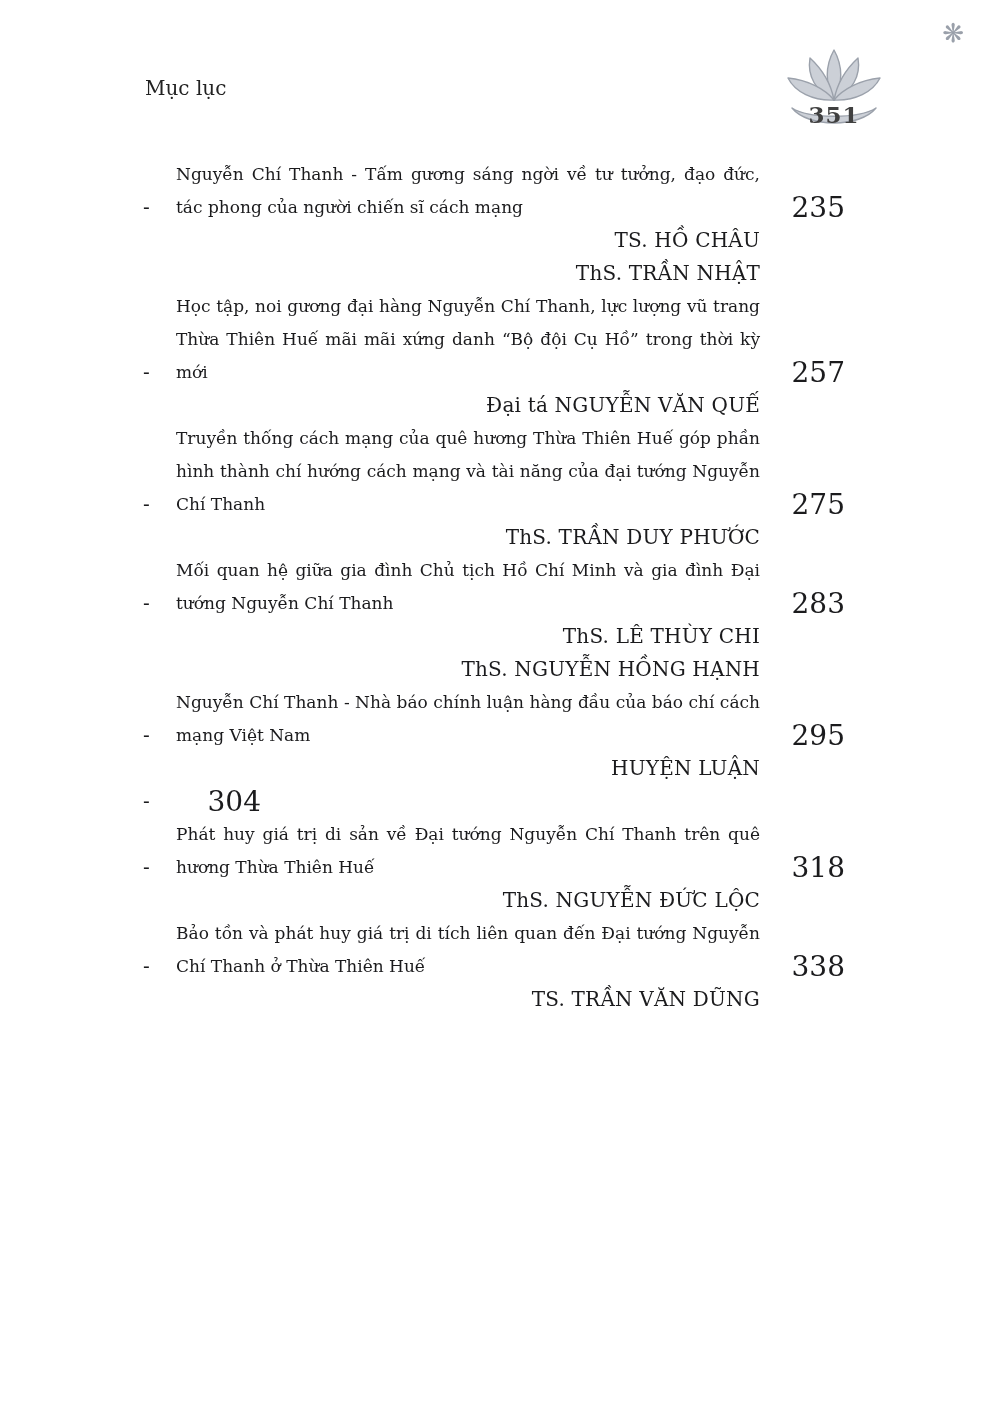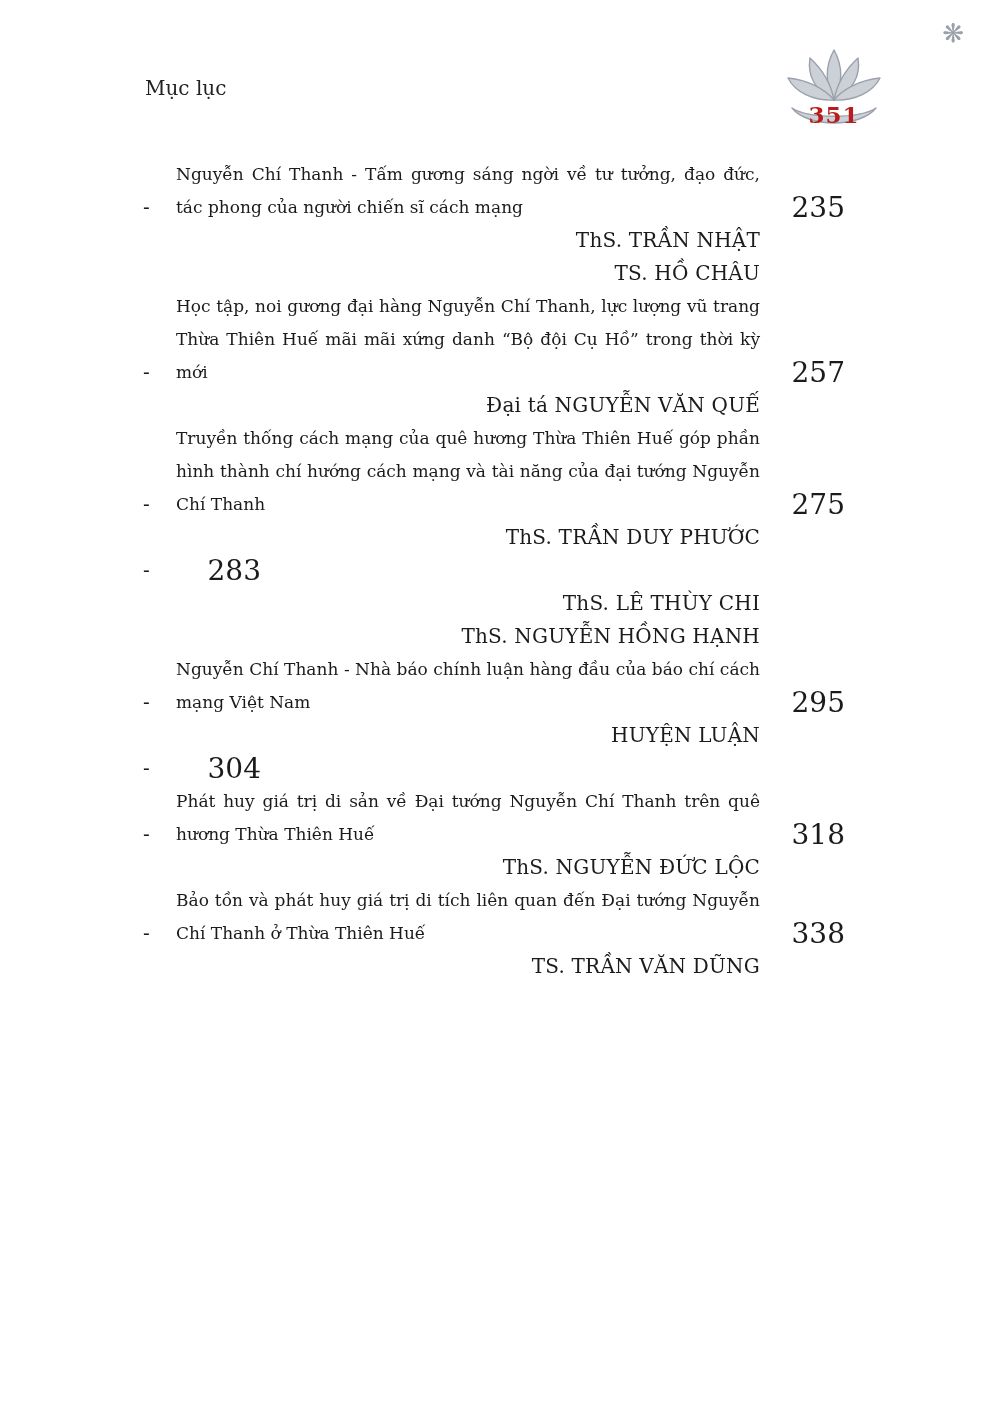--- a/index.html
+++ b/index.html
@@ -44,21 +44,21 @@
   .page-number-wrap svg {
     position: absolute;
     left: 0; top: 0;
   }
   .page-number {
     position: absolute;
     left: 0; right: 0; bottom: 8px;
     text-align: center;
     font-weight: bold;
     font-size: 23px;
-    color: #b91c1c;
+    color: #404040;
     letter-spacing: 1px;
   }
 
   
   .toc {
     position: absolute;
     top: 158px;
     left: 143px;
     width: 702px;
   }
@@ -117,22 +117,22 @@
 </div>
 
 <div class="toc">
   <div class="entry">
     <div class="entry-main">
       <div class="dash">-</div>
       <div class="title">Nguyễn Chí Thanh - Tấm gương sáng ngời về tư tưởng, đạo đức, tác phong của người chiến sĩ cách mạng</div>
       <div class="pageno">235</div>
     </div>
     <div class="authors">
+        <div class="author-line">TS. HỒ CHÂU</div>
         <div class="author-line">ThS. TRẦN NHẬT</div>
-        <div class="author-line">TS. HỒ CHÂU</div>
       </div>
   </div>
 
   <div class="entry">
     <div class="entry-main">
       <div class="dash">-</div>
       <div class="title">Học tập, noi gương đại hàng Nguyễn Chí Thanh, lực lượng vũ trang Thừa Thiên Huế mãi mãi xứng danh “Bộ đội Cụ Hồ” trong thời kỳ mới</div>
       <div class="pageno">257</div>
     </div>
     <div class="authors">
@@ -147,20 +147,21 @@
       <div class="pageno">275</div>
     </div>
     <div class="authors">
         <div class="author-line">ThS. TRẦN DUY PHƯỚC</div>
       </div>
   </div>
 
   <div class="entry">
     <div class="entry-main">
       <div class="dash">-</div>
+      <div class="title">Mối quan hệ giữa gia đình Chủ tịch Hồ Chí Minh và gia đình Đại tướng Nguyễn Chí Thanh</div>
       <div class="pageno">283</div>
     </div>
     <div class="authors">
         <div class="author-line">ThS. LÊ THÙY CHI</div>
         <div class="author-line">ThS. NGUYỄN HỒNG HẠNH</div>
       </div>
   </div>
 
   <div class="entry">
     <div class="entry-main">

